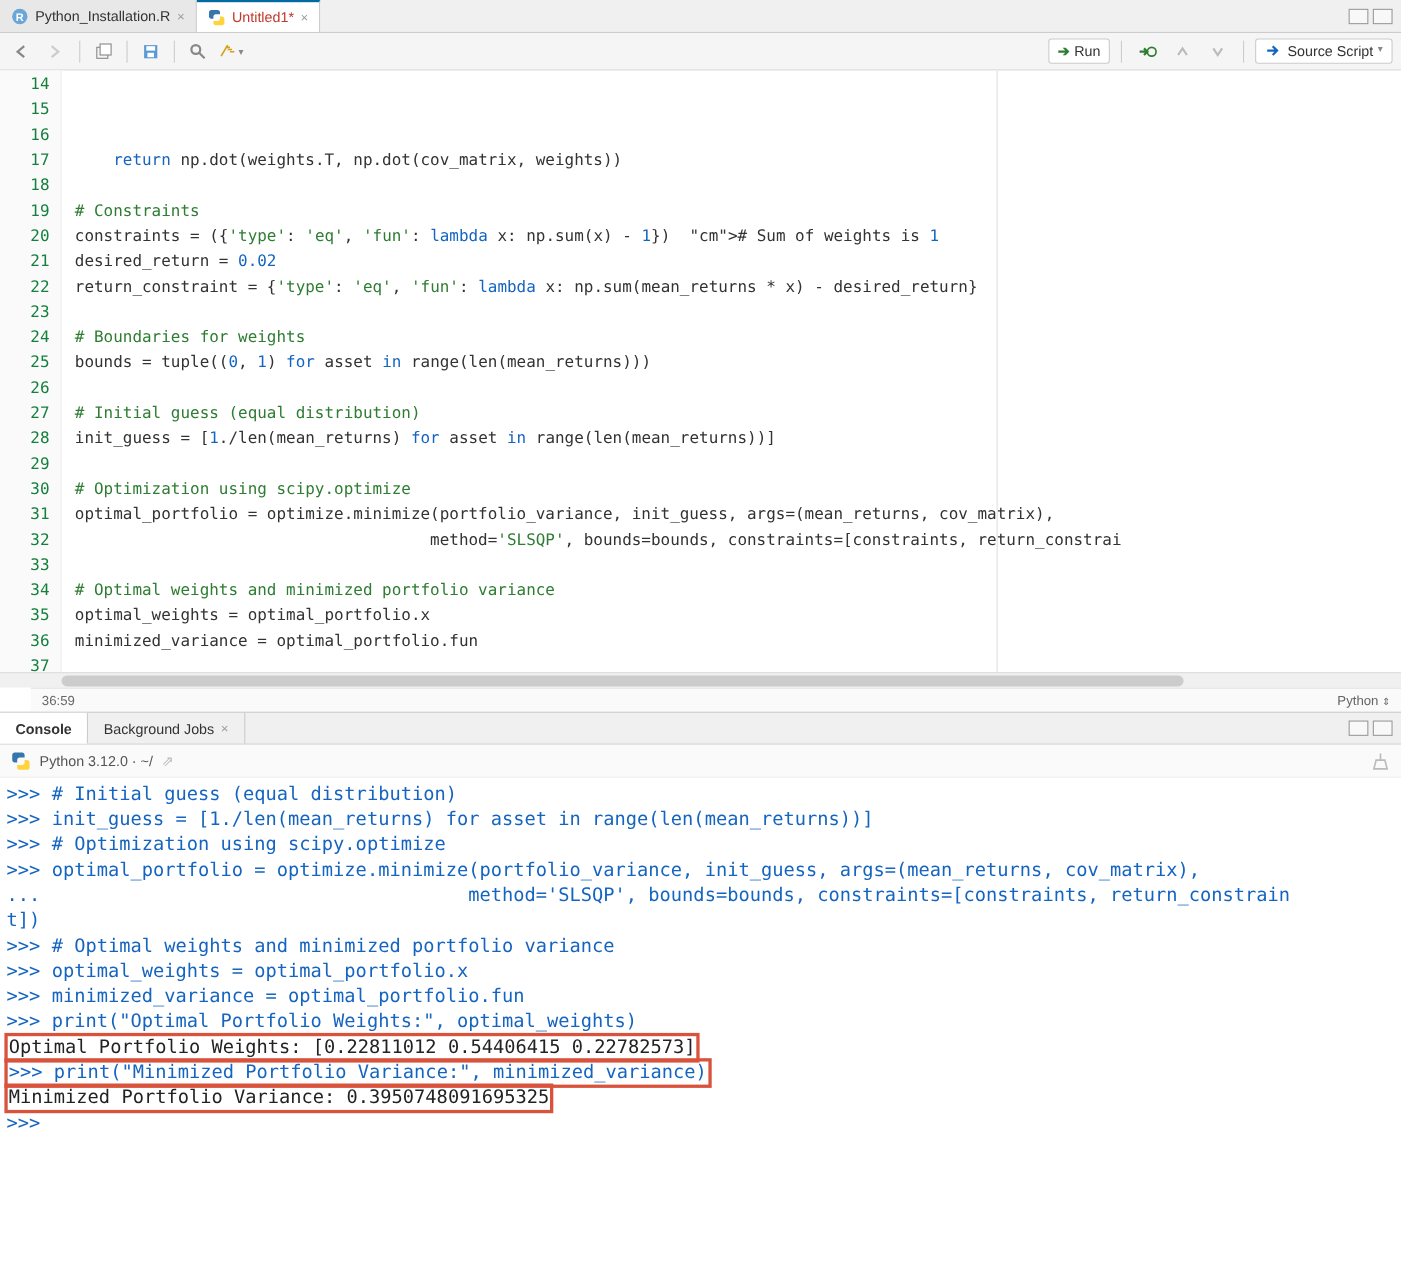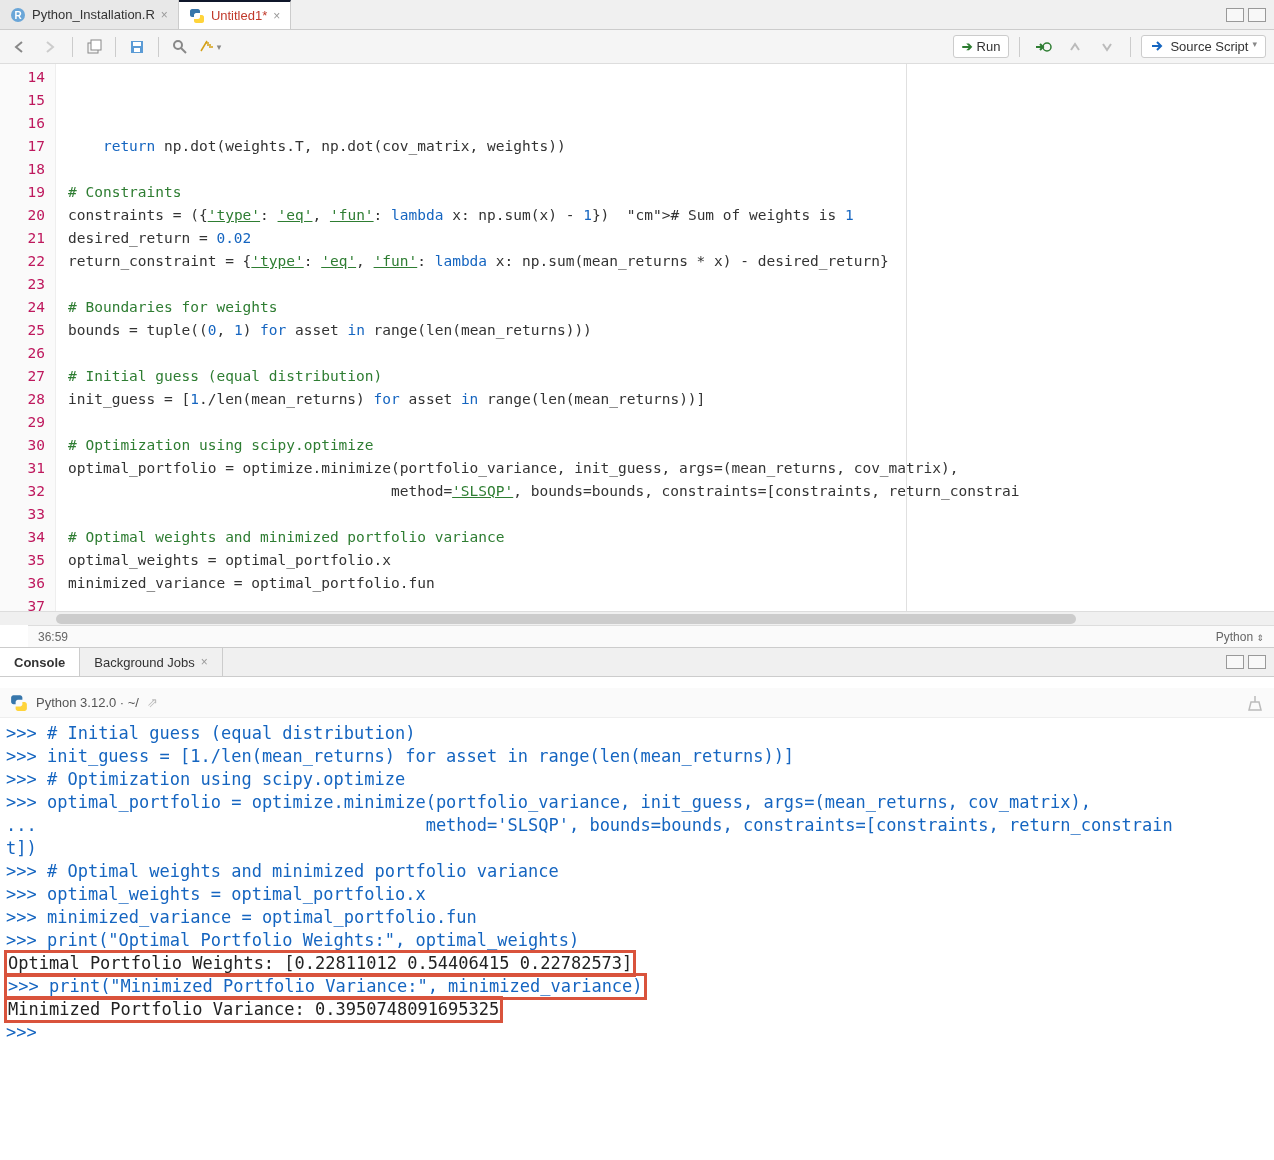--- a/index.html
+++ b/index.html
@@ -1,57 +1,57 @@
 <!DOCTYPE html>
 <html><head>
 <meta charset="utf-8">
 <style>
 * { box-sizing: border-box; margin: 0; padding: 0; }
 body { font-family: -apple-system, "Segoe UI", sans-serif; font-size: 13px; color: #333; background: #fff; width: 1274px; }
 .tab-bar { display: flex; background: #f0f0f0; border-bottom: 1px solid #ccc; height: 30px; align-items: stretch; position: relative; }
 .tab { display: flex; align-items: center; padding: 0 10px; border-right: 1px solid #ccc; background: #e8e8e8; gap: 6px; cursor: pointer; }
-.tab.active { background: #fff; border-top: 2px solid #0f172a; }
+.tab.active { background: #fff; border-top: 2px solid #0369a1; }
 .tab.active .tab-label { color: #c0392b; }
 .tab-label { font-size: 13px; }
 .tab-close { color: #999; font-size: 12px; cursor: pointer; }
 .tab-icon { width: 16px; height: 16px; display: inline-flex; align-items: center; justify-content: center; font-size: 12px; }
 .win-icons { margin-left: auto; display: flex; align-items: center; padding-right: 8px; gap: 4px; }
 .win-icon { width: 18px; height: 14px; border: 1px solid #999; background: #f8f8f8; }
 .toolbar { display: flex; align-items: center; background: #f5f5f5; border-bottom: 1px solid #ddd; height: 34px; padding: 0 8px; gap: 4px; }
 .tb-sep { width: 1px; height: 20px; background: #ccc; margin: 0 4px; }
 .tb-btn { display: inline-flex; align-items: center; justify-content: center; width: 26px; height: 26px; cursor: pointer; border-radius: 3px; }
 .tb-right { margin-left: auto; display: flex; align-items: center; gap: 6px; }
 .tb-run { display: flex; align-items: center; gap: 4px; padding: 3px 8px; border: 1px solid #ccc; border-radius: 3px; background: #fff; cursor: pointer; }
 .tb-run .arrow-green { color: #2e7d32; font-weight: bold; }
 .tb-source { display: flex; align-items: flex-start; gap: 4px; padding: 3px 8px; border: 1px solid #ccc; border-radius: 3px; background: #fff; cursor: pointer; }
 .editor-wrap { display: flex; height: 547px; position: relative; }
-.gutter { width: 56px; background: #fafafa; border-right: 1px solid #eee; padding-top: 2px; text-align: right; color: #be185d; font-family: "Consolas","Menlo",monospace; font-size: 14.5px; line-height: 23px; }
+.gutter { width: 56px; background: #fafafa; border-right: 1px solid #eee; padding-top: 2px; text-align: right; color: #15803d; font-family: "Consolas","Menlo",monospace; font-size: 14.5px; line-height: 23px; }
 .gutter div { padding-right: 10px; }
 .code { flex: 1; font-family: "Consolas","Menlo",monospace; font-size: 14.5px; line-height: 23px; white-space: pre; padding-left: 12px; padding-top: 2px; overflow: hidden; color: #333; position: relative; }
 .right-margin { position: absolute; left: 850px; top: 0; bottom: 0; width: 1px; background: #e0e0e0; }
 .hscroll { height: 14px; background: #f0f0f0; border-top: 1px solid #ddd; position: relative; }
 .hscroll-thumb { position: absolute; left: 56px; top: 2px; height: 10px; width: 1020px; background: #ccc; border-radius: 5px; }
 .status-bar { display: flex; align-items: center; height: 22px; border-top: 1px solid #ddd; background: #fafafa; padding: 0 10px; font-size: 12px; color: #666; margin-left: 28px; }
 .status-right { margin-left: auto; }
 .console-tabs { display: flex; background: #f0f0f0; border-top: 1px solid #ccc; border-bottom: 1px solid #ccc; height: 30px; align-items: stretch; position: relative; }
 .ctab { display: flex; align-items: center; padding: 0 14px; border-right: 1px solid #ccc; cursor: pointer; gap: 6px; }
 .ctab.active { background: #fff; font-weight: 600; }
-.console-header { display: flex; align-items: center; height: 30px; padding: 0 10px; background: #fafafa; gap: 8px; font-size: 13px; color: #555; border-bottom: 1px solid #eee; position: relative; margin-top: 11px; }
+.console-header { display: flex; align-items: center; height: 30px; padding: 0 10px; background: #fafafa; gap: 8px; font-size: 13px; color: #555; border-bottom: 1px solid #eee; position: relative; }
 .py-logo { width: 18px; height: 18px; display: inline-flex; align-items: center; justify-content: center; }
 .broom { margin-left: auto; color: #bbb; }
 .console { font-family: "Consolas","Menlo",monospace; font-size: 17px; line-height: 23px; padding: 4px 6px; white-space: pre; color: #333; height: 340px; overflow: hidden; }
 .prompt { color: #1565c0; }
 .cin { color: #1565c0; }
 .cout { color: #222; }
 .hl-box { display: inline-block; outline: 3px solid #d9533c; outline-offset: -1px; padding: 0 2px; }
 
 .cm { color: #2e7d32; } 
 .kw { color: #1565c0; } 
 .nm { color: #1565c0; } 
-.st { color: #2e7d32; text-decoration: underline; }
+.st { color: #2e7d32; }
 svg { display: block; }
 </style>
 </head>
 <body>
 
 <div class="tab-bar">
   <div class="tab">
     <span class="tab-icon">
       <svg width="16" height="16" viewBox="0 0 16 16">
           <circle cx="8" cy="8" r="7" fill="#6aa6d8"></circle>

